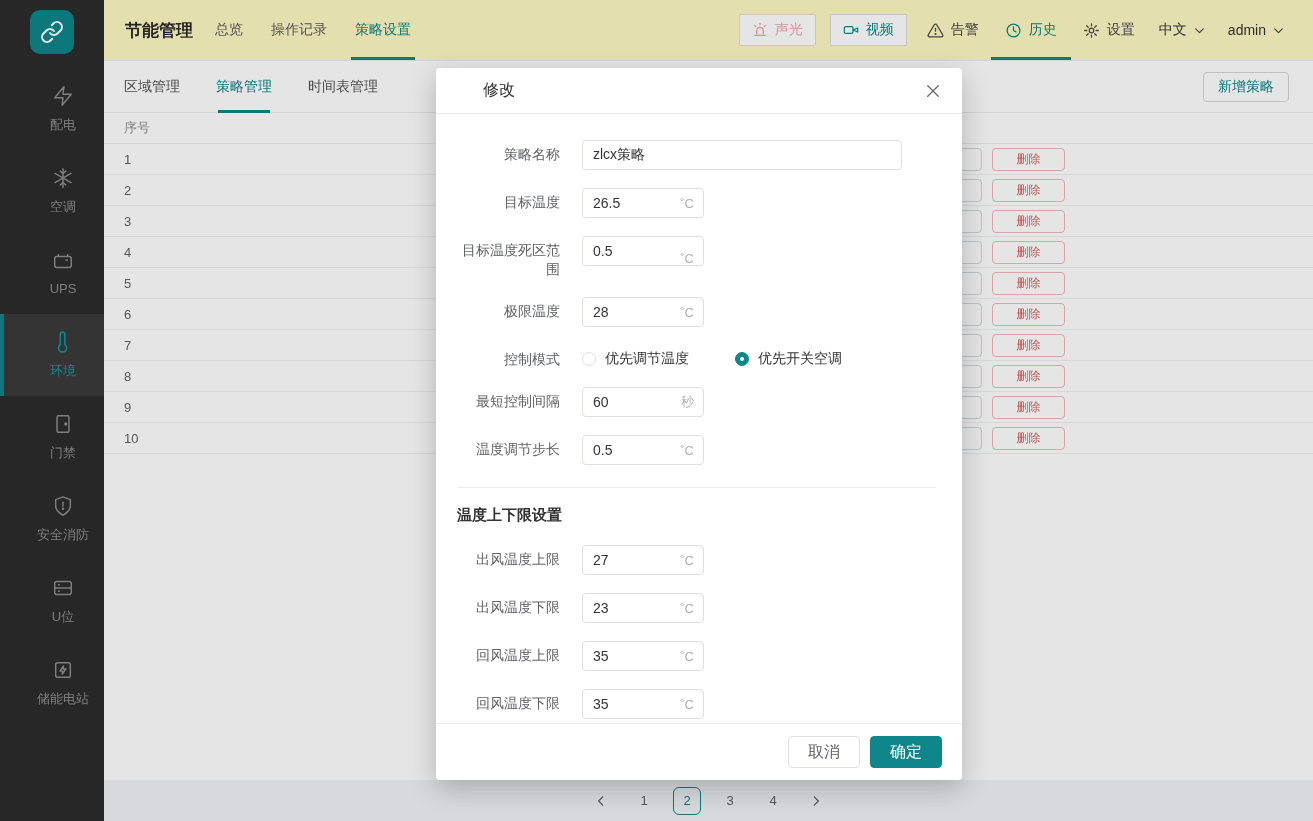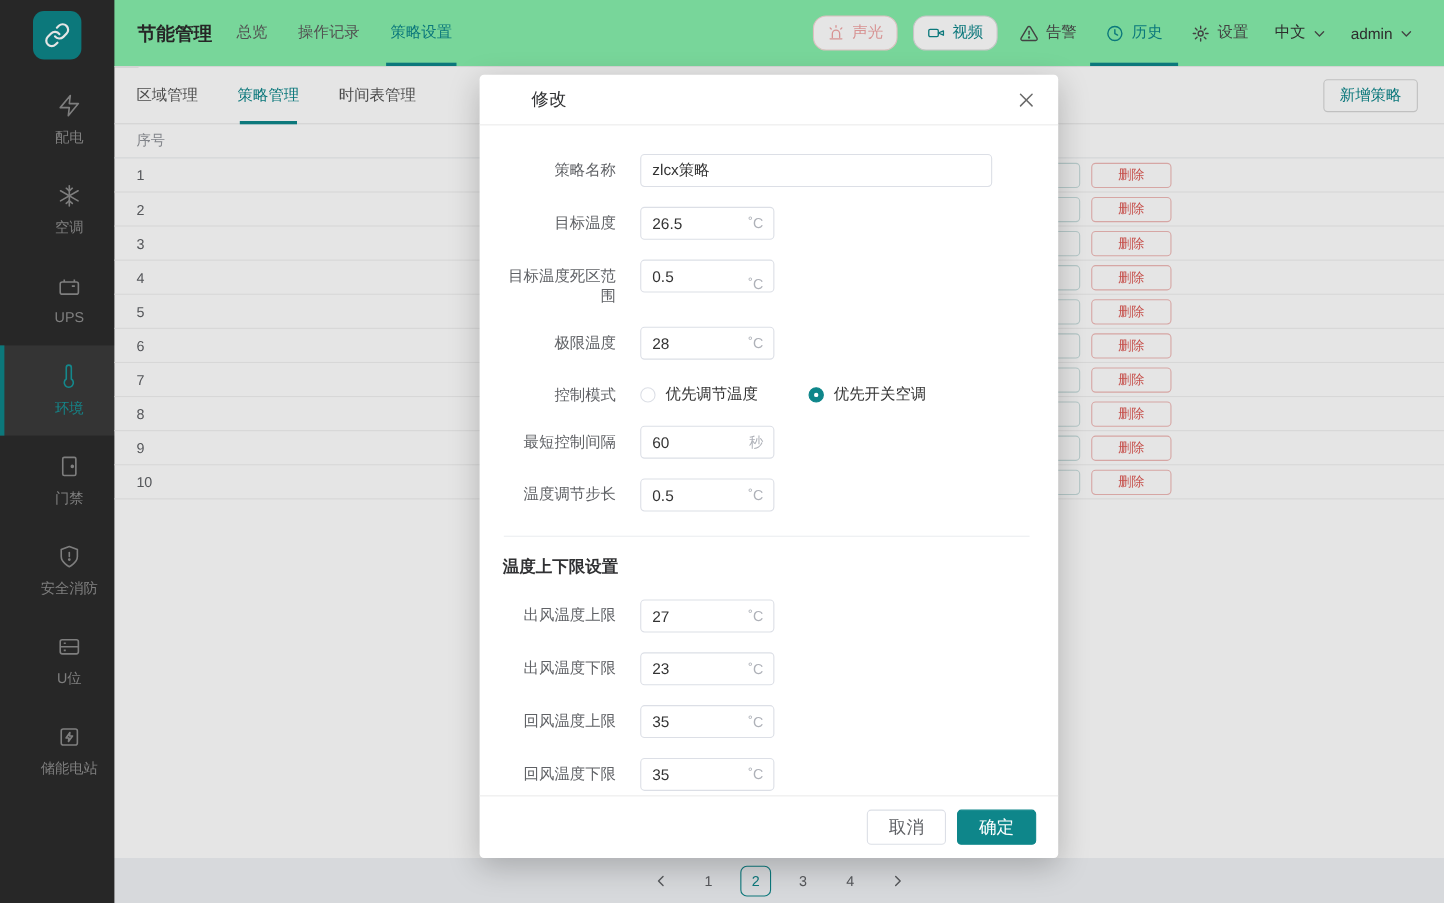--- a/index.html
+++ b/index.html
@@ -11,28 +11,28 @@
   .sidebar { position:absolute; left:0; top:0; bottom:0; width:126px; background:#2c2c2c; z-index:1; }
   .logo { position:absolute; left:30px; top:10px; width:44px; height:44px; background:#0e868a; border-radius:10px; display:flex; align-items:center; justify-content:center; }
   .side-menu { position:absolute; top:68px; left:0; right:0; }
   .s-item { height:82px; display:flex; flex-direction:column; align-items:center; justify-content:center; gap:9px; color:#8d8d8d; font-size:13px; position:relative; cursor:pointer; }
   .s-item svg { stroke:#8d8d8d; }
   .s-item.active { background:#3a3a3a; color:#17989c; }
   .s-item.active svg { stroke:#17989c; }
   .s-item.active::before { content:""; position:absolute; left:0; top:0; bottom:0; width:4px; background:#0e868a; }
 
   
-  .header { position:absolute; left:104px; top:0; right:0; height:61px; background:#86efac; border-bottom:1px solid #ececec; display:flex; align-items:center; z-index:1; }
+  .header { position:absolute; left:104px; top:0; right:0; height:61px; background:#fef9c3; border-bottom:1px solid #ececec; display:flex; align-items:center; z-index:1; }
   .app-title { font-size:17px; font-weight:bold; color:#2b2b2b; margin:0 8px 0 21px; }
   .h-tabs { display:flex; height:100%; align-items:center; }
   .h-tab { position:relative; height:100%; display:flex; align-items:center; padding:0 14px; font-size:14px; color:#5c5c5c; cursor:pointer; }
   .h-tab.active { color:#0e868a; }
   .h-tab.active::after { content:""; position:absolute; left:10px; right:10px; bottom:0; height:3px; background:#0e868a; }
   .h-right { margin-left:auto; display:flex; align-items:center; height:100%; padding-right:24px; gap:14px; }
-  .h-btn { display:flex; align-items:center; gap:7px; font-size:14px; padding:6px 12px; border:1px solid #dcdcdc; border-radius:12px; background:#fff; cursor:pointer; }
+  .h-btn { display:flex; align-items:center; gap:7px; font-size:14px; padding:6px 12px; border:1px solid #dcdcdc; border-radius:1px; background:#fff; cursor:pointer; }
   .h-btn.soundlight { color:#f0a4a4; border-color:#f5d6d6; }
   .h-btn.video { color:#0e868a; }
   .h-link { position:relative; height:100%; display:flex; align-items:center; gap:7px; font-size:14px; color:#4a4a4a; padding:1px 6px; cursor:pointer; }
   .h-link.teal { color:#0e868a; }
   .h-link.teal::after { content:""; position:absolute; left:-8px; right:-8px; bottom:0; height:3px; background:#0e868a; }
   .h-drop { display:flex; align-items:center; gap:6px; font-size:14px; color:#333; padding:0 4px; cursor:pointer; }
 
   
   .main { position:absolute; left:104px; top:61px; right:0; bottom:41px; background:#fff; z-index:1; }
   .tab-strip { height:52px; display:flex; align-items:center; padding:0 24px 0 20px; border-bottom:1px solid #ebebeb; }

